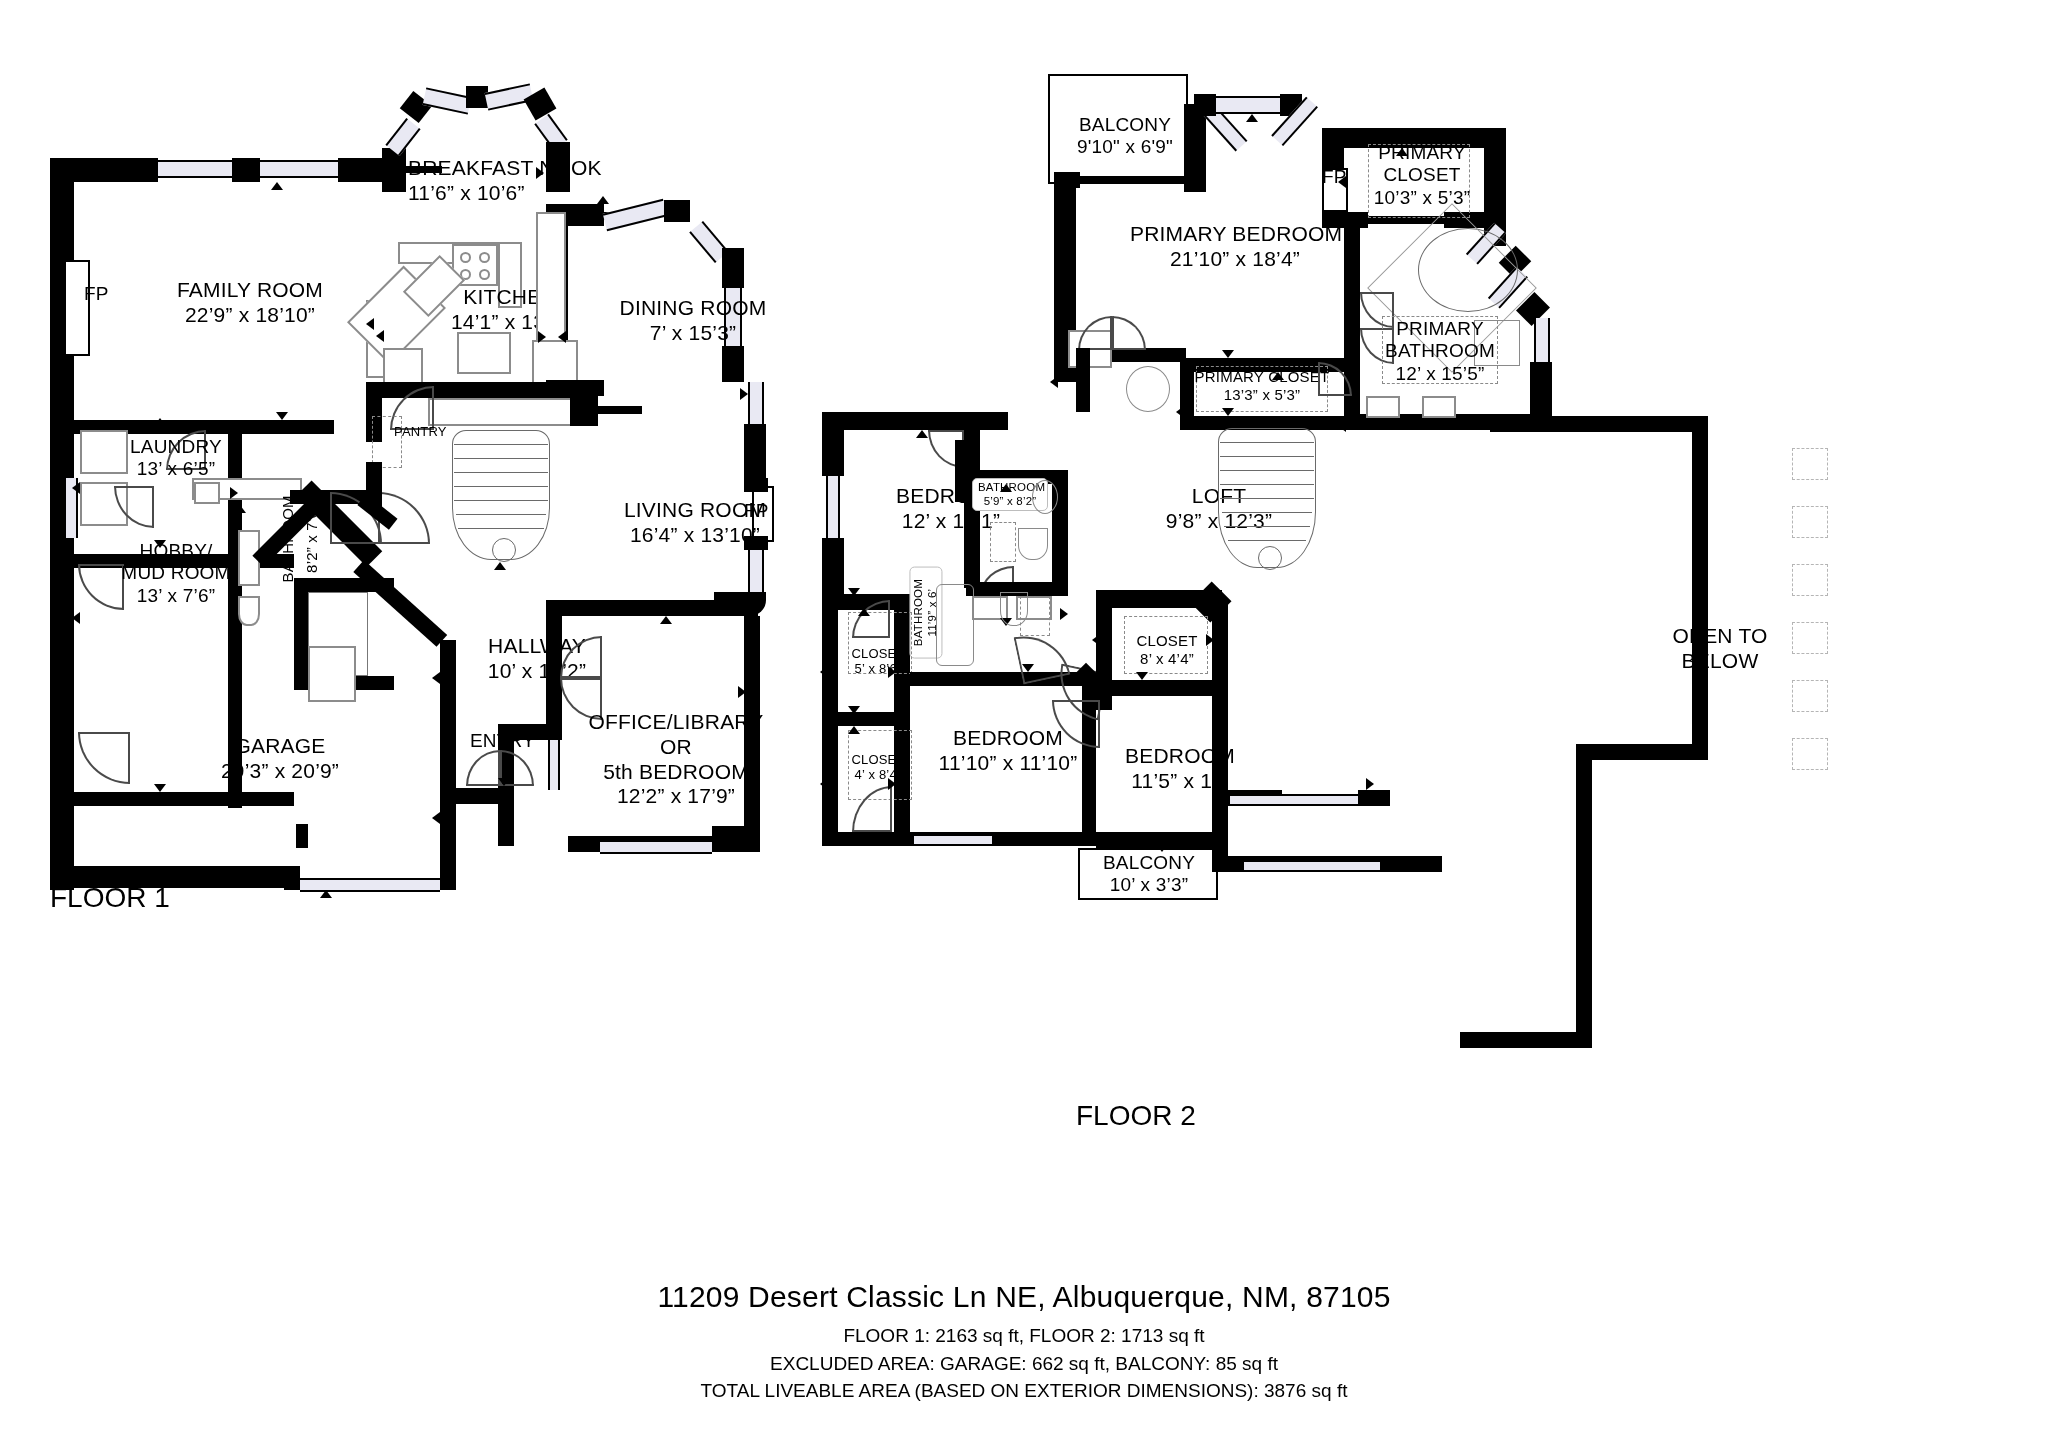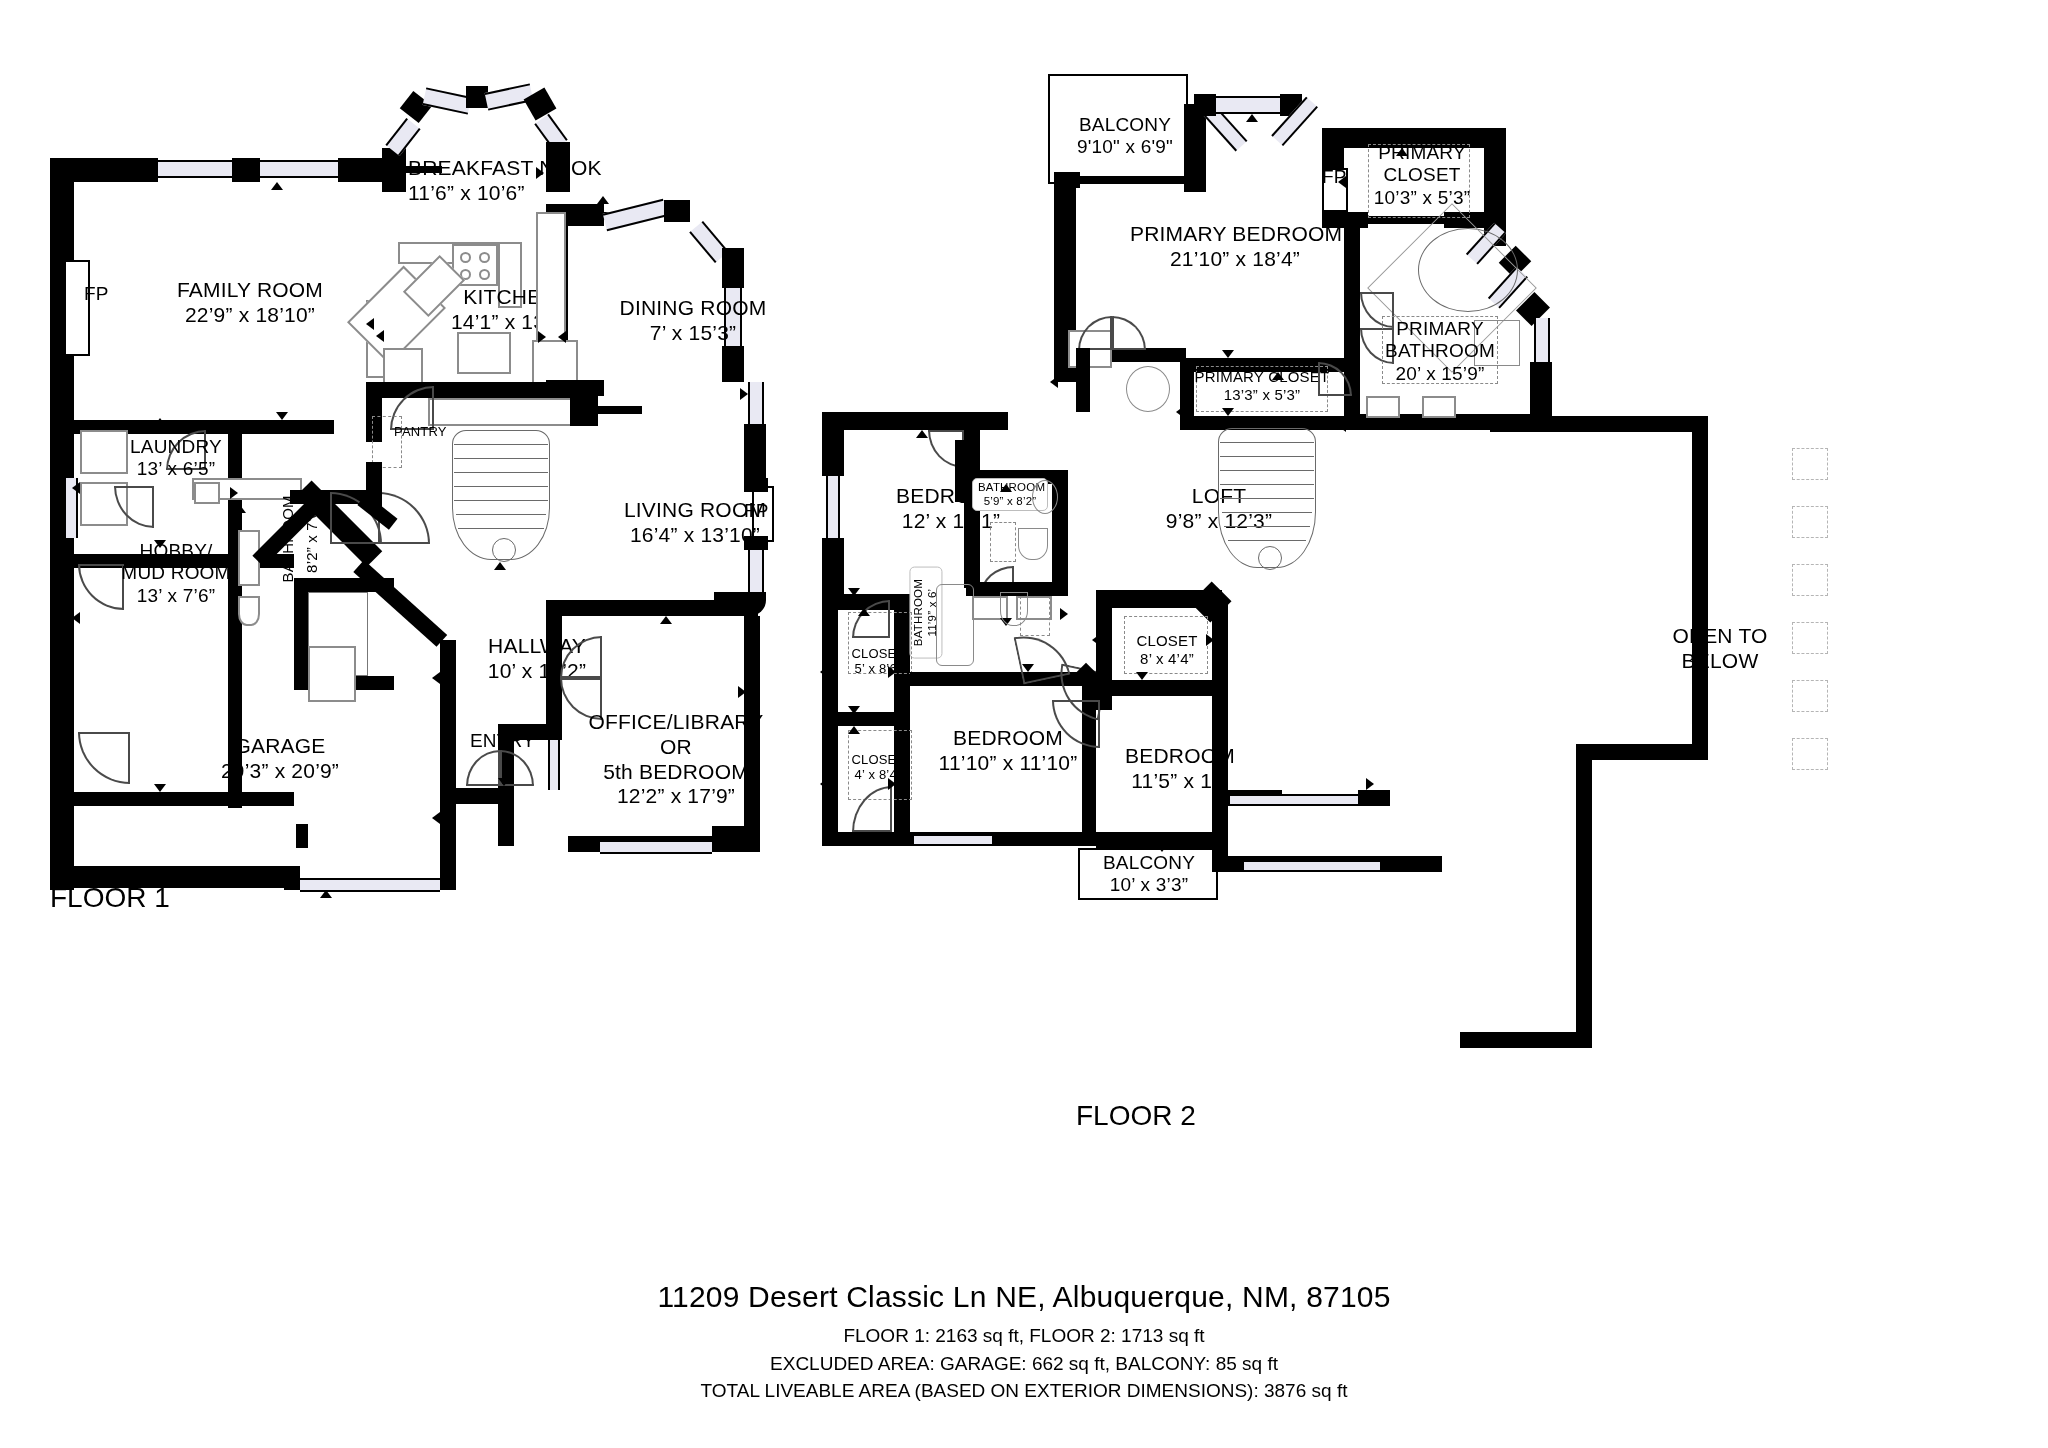--- a/index.html
+++ b/index.html
@@ -380,21 +380,21 @@
     <div class="outline" style="left:1474px; top:320px; width:46px; height:46px; border-width:1.5px; border-color:#8a8a8a;"></div>
     <div class="fixture-l" style="left:1366px; top:396px; width:34px; height:22px;"></div>
     <div class="fixture-l" style="left:1422px; top:396px; width:34px; height:22px;"></div>
     <div class="door-arc3" style="left:1360px; top:292px; width:34px; height:36px;"></div>
     <div class="door-arc3" style="left:1360px; top:328px; width:34px; height:36px;"></div>
 
     <div class="dash" style="left:1382px; top:316px; width:116px; height:68px; border-width:1.5px;"></div>
     <div class="label md" style="left:1382px; top:318px; width:116px;">
       <span class="nm">PRIMARY</span>
       <span class="nm">BATHROOM</span>
-      <span class="dim">20’ x 15’9”</span>
+      <span class="dim">12’ x 15’5”</span>
     </div>
     <div class="tri-l" style="left:1338px; top:420px;"></div>
 
     <div class="wall" style="left:1180px; top:358px; width:170px; height:14px;"></div>
     <div class="wall" style="left:1180px; top:358px; width:14px; height:72px;"></div>
     <div class="wall" style="left:1180px; top:416px; width:180px; height:14px;"></div>
     <div class="dash" style="left:1196px; top:366px; width:132px; height:46px; border-width:1.5px;"></div>
     <div class="label sm" style="left:1192px; top:368px; width:140px;">
       <span class="nm">PRIMARY CLOSET</span>
       <span class="dim">13’3” x 5’3”</span>

